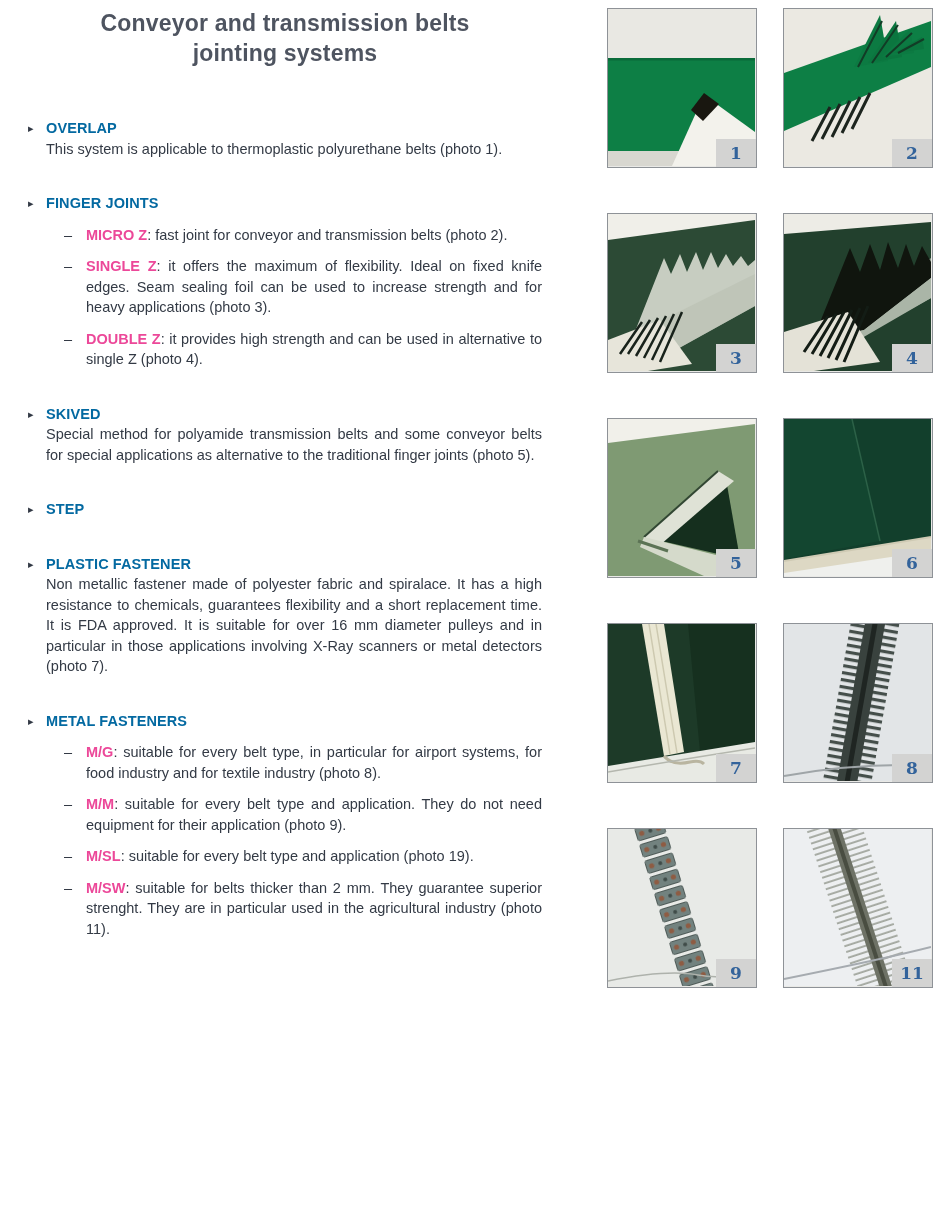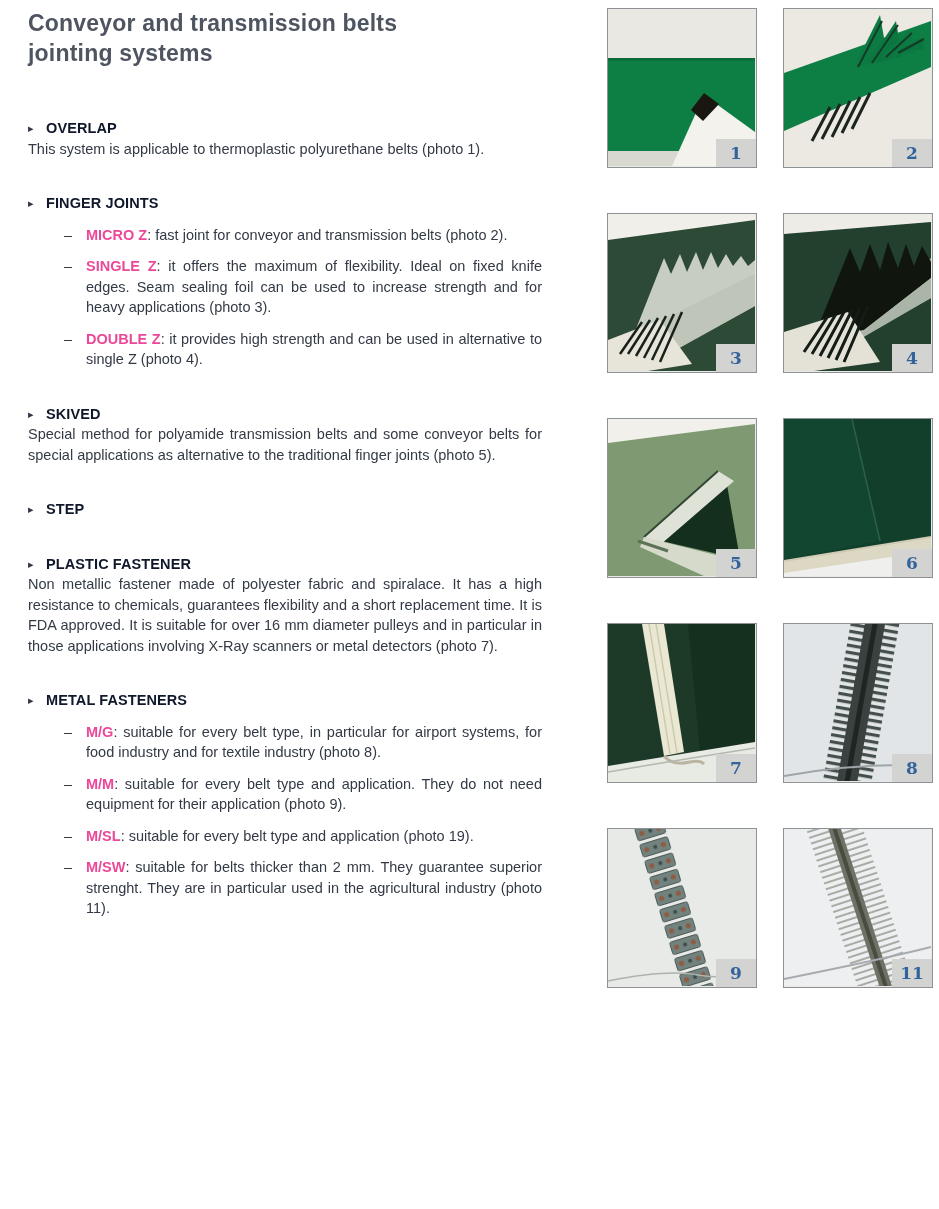--- a/index.html
+++ b/index.html
@@ -2,27 +2,27 @@
 <html><head>
 <meta charset="utf-8">
 <style>
   * { margin:0; padding:0; box-sizing:border-box; }
   html,body { background:#ffffff; }
   body { font-family:"Liberation Sans", sans-serif; }
   .page { position:relative; width:939px; height:1209px; background:#ffffff; overflow:hidden; }
 
   
   .text-col { position:absolute; left:28px; top:8px; width:514px; color:#333a45; }
-  .title { font-size:23px; font-weight:bold; line-height:30px; color:#4e5460; white-space:pre-line; letter-spacing:.2px; }
+  .title { font-size:23px; font-weight:bold; line-height:30px; color:#4e5460; white-space:pre-line; letter-spacing:.2px;text-align:center; }
   .section { margin-top:34px; }
   .section.first { margin-top:50px; }
   .sec-head { display:flex; }
   .bullet { width:18px; font-size:11px; line-height:20.5px; color:#323945; }
-  .sec-title { font-size:14.5px; font-weight:bold; line-height:20.5px; color:#0f172a; letter-spacing:.1px; }
-  .sec-body { font-size:14.5px; line-height:20.5px; text-align:justify; }
+  .sec-title { font-size:14.5px; font-weight:bold; line-height:20.5px; color:#0369a1; letter-spacing:.1px; }
+  .sec-body { margin-left:18px; font-size:14.5px; line-height:20.5px; text-align:justify; }
   .subitem { display:flex; margin-left:36px; margin-top:11px; }
   .dash { width:22px; font-size:14.5px; line-height:20.5px; }
   .sub-text { flex:1; font-size:14.5px; line-height:20.5px; text-align:justify; }
   .b { font-weight:bold; color:#ec4899; }
 
   
   .photo-col { position:absolute; left:607px; top:8px; width:327px;
                display:grid; grid-template-columns:150px 150px; column-gap:26px; row-gap:45px; }
   .photo { position:relative; width:150px; height:160px; border:1.5px solid #8e9297; background:#e9e9e6; }
   .photo svg { display:block; width:147px; height:157px; }

